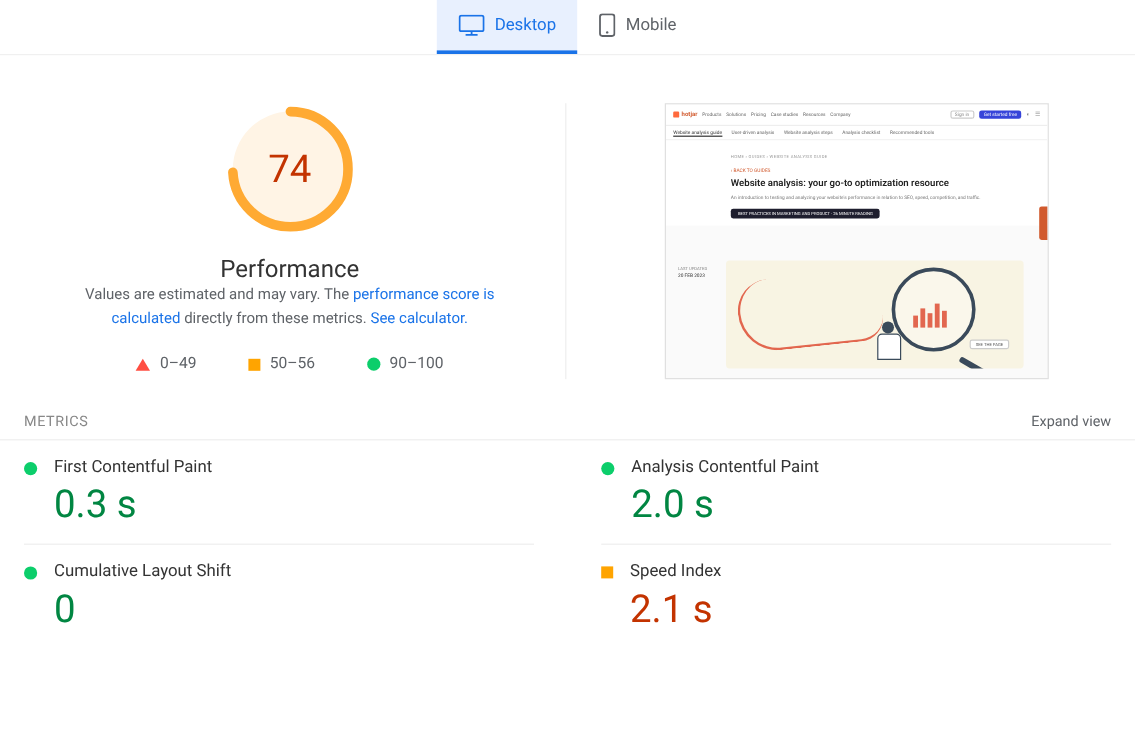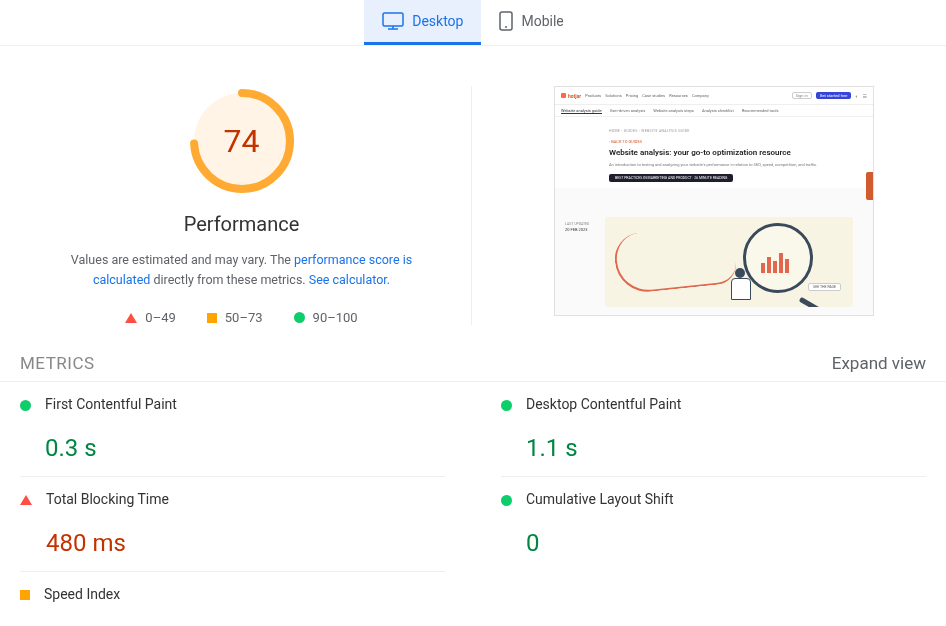--- a/index.html
+++ b/index.html
@@ -74,35 +74,34 @@
       font-size: 32px;
       color: #c33300;
       font-weight: 400;
     }
     .perf-title {
       margin-top: 16px;
       font-size: 20px;
       color: #333;
     }
     .perf-desc {
-      margin-top: 14px;
       font-size: 12.5px;
       color: #5f6368;
       text-align: center;
       line-height: 1.6;
       max-width: 400px;
     }
     .perf-desc a {
       color: #1a73e8;
       text-decoration: none;
     }
     .legend {
       margin-top: 20px;
       display: flex;
-      gap: 31px;
+      gap: 43px;
       font-size: 13px;
       color: #5f6368;
     }
     .legend-item {
       display: flex;
       align-items: center;
       gap: 8px;
     }
     .tri-red {
       width: 0; height: 0;
@@ -339,21 +338,21 @@
       padding: 1px 4px;
       border-radius: 2px;
       color: #555;
     }
     
     .metrics-header {
       display: flex;
       justify-content: space-between;
       padding: 8px 20px;
       border-bottom: 1px solid #eee;
-      font-size: 17px;
+      font-size: 12px;
       color: #888;
     }
     .metrics-title {
       letter-spacing: 0.5px;
     }
     .expand {
       color: #5f6368;
       cursor: pointer;
     }
     .metrics-grid {
@@ -374,22 +373,22 @@
     }
     .metric-indicator {
       margin-top: 4px;
       flex-shrink: 0;
     }
     .metric-name {
       font-size: 14px;
       color: #333;
     }
     .metric-value {
-      font-size: 24px;
-      margin-top: 22px;
+      font-size: 32px;
+      margin-top: 4px;
     }
     .status-green .metric-value { color: #018642; }
     .status-red .metric-value { color: #c33300; }
     .status-orange .metric-value { color: #c33300; }
   </style>
 </head>
 <body>
 
 <div class="tabs">
   <div class="tab active">
@@ -426,21 +425,21 @@
     <div class="perf-desc">
       <span>Values are estimated and may vary. The </span><a href="#">performance score is calculated</a><span> directly from these metrics. </span><a href="#">See calculator.</a>
     </div>
     <div class="legend">
       <div class="legend-item">
         <span class="tri-red"></span>
         <span>0–49</span>
       </div>
       <div class="legend-item">
         <span class="sq-orange"></span>
-        <span>50–73</span>
+        <span>50–56</span>
       </div>
       <div class="legend-item">
         <span class="circ-green"></span>
         <span>90–100</span>
       </div>
     </div>
   </div>
 
   <div class="preview-col">
     <div class="preview-card">
@@ -506,29 +505,22 @@
   <div class="metric status-green">
     <span class="metric-indicator circ-green"></span>
     <div>
       <div class="metric-name">First Contentful Paint</div>
       <div class="metric-value">0.3 s</div>
     </div>
   </div>
   <div class="metric status-green">
     <span class="metric-indicator circ-green"></span>
     <div>
-      <div class="metric-name">Desktop Contentful Paint</div>
-      <div class="metric-value">1.1 s</div>
-    </div>
-  </div>
-  <div class="metric status-red">
-    <span class="metric-indicator tri-red"></span>
-    <div>
-      <div class="metric-name">Total Blocking Time</div>
-      <div class="metric-value">480 ms</div>
+      <div class="metric-name">Analysis Contentful Paint</div>
+      <div class="metric-value">2.0 s</div>
     </div>
   </div>
   <div class="metric status-green">
     <span class="metric-indicator circ-green"></span>
     <div>
       <div class="metric-name">Cumulative Layout Shift</div>
       <div class="metric-value">0</div>
     </div>
   </div>
   <div class="metric status-orange">

